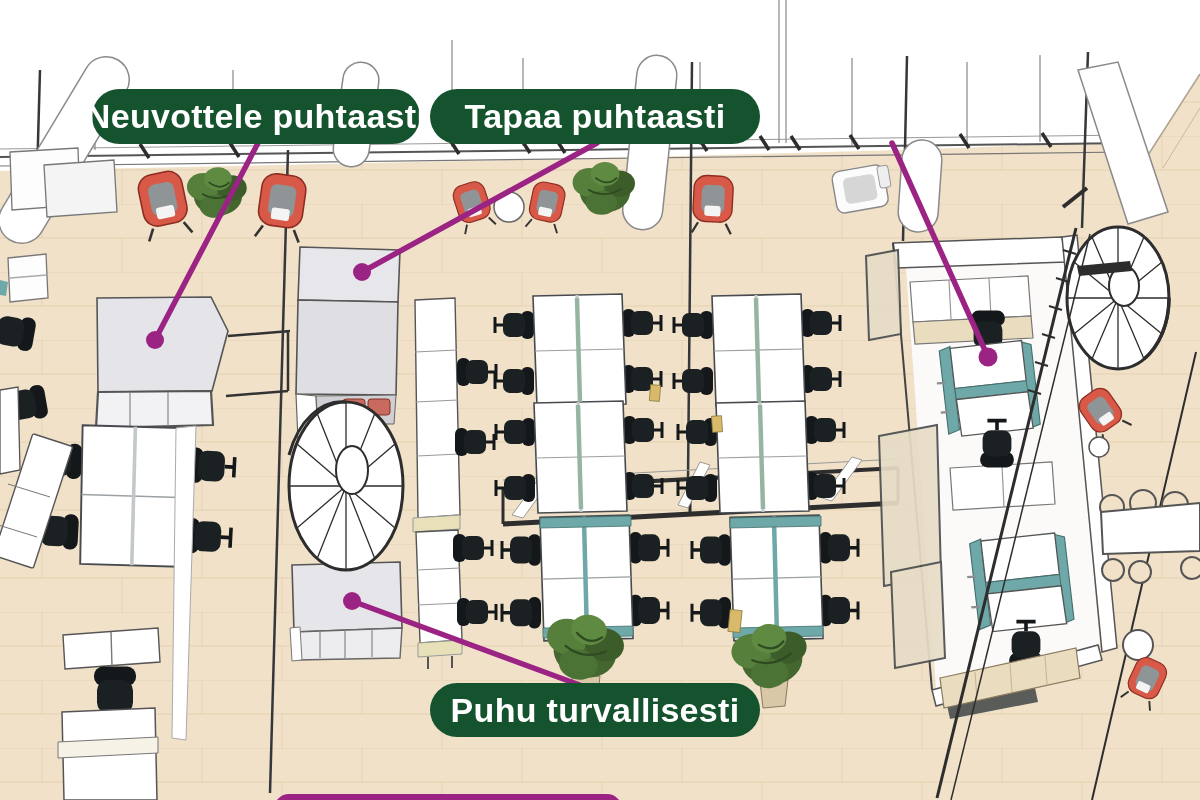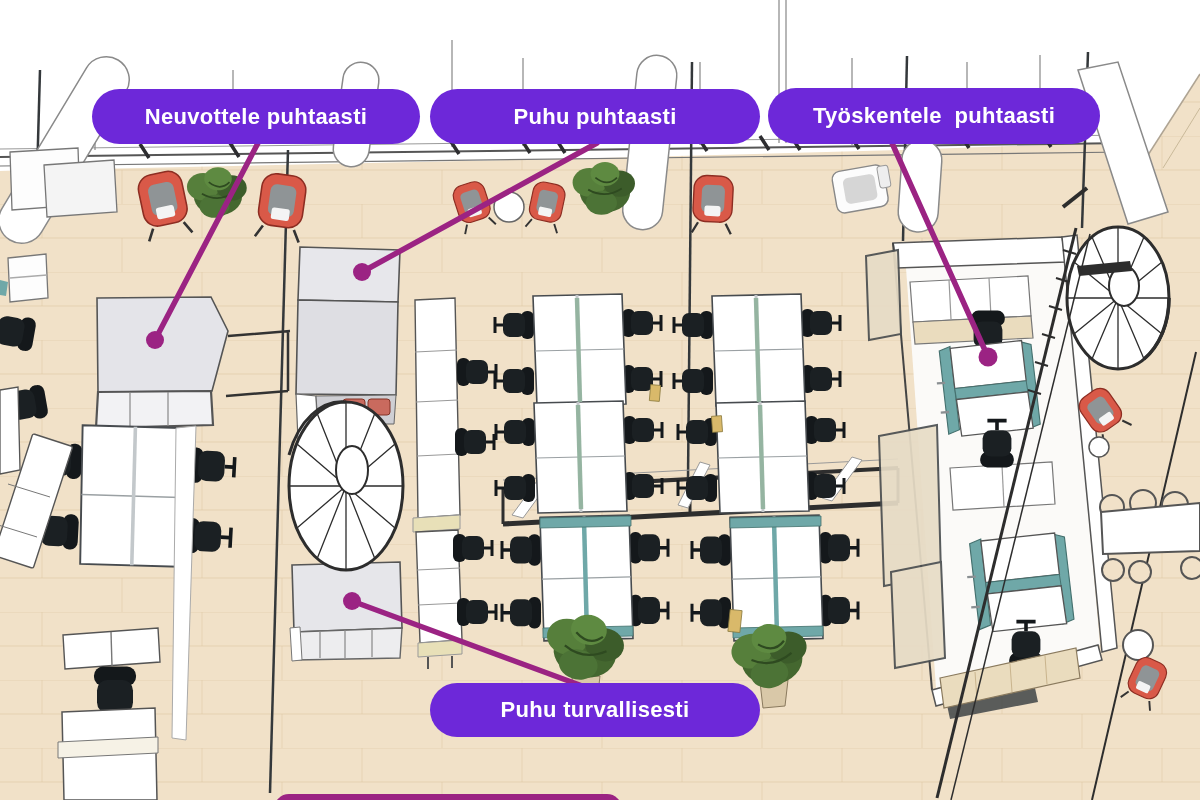--- a/index.html
+++ b/index.html
@@ -1,20 +1,20 @@
 <!DOCTYPE html>
 <html><head>
 <meta charset="utf-8">
 <style>
   html,body{margin:0;padding:0;background:#fff;}
   .stage{position:relative;width:1200px;height:800px;overflow:hidden;background:#fff;
          font-family:"Liberation Sans",sans-serif;}
   .scene{position:absolute;inset:0;}
-  .pill{position:absolute;background:#6d28d9;color:#FFFFFF;
-        font-weight:700;font-size:22px;letter-spacing:.3px;white-space:pre;
+  .pill{position:absolute;background:#14532d;color:#FFFFFF;
+        font-weight:700;font-size:34px;letter-spacing:.3px;white-space:pre;
         display:flex;align-items:center;justify-content:center;border-radius:28px;}
   .pill-partial{position:absolute;background:#9B2383;border-radius:20px;}
 </style>
 </head>
 <body>
 
 <div class="stage">
 
 <svg class="scene" width="1200" height="800" viewBox="0 0 1200 800">
   <defs>
@@ -320,18 +320,17 @@
   </g>
   <g fill="#9B2383">
     <circle cx="155" cy="340" r="9"></circle>
     <circle cx="362" cy="272" r="9"></circle>
     <circle cx="988" cy="357" r="9.5"></circle>
     <circle cx="352" cy="601" r="9"></circle>
   </g>
 </svg>
 
 <div class="pill" style="left:92px;top:89px;width:328px;height:55px">Neuvottele puhtaasti</div>
-<div class="pill" style="left:430px;top:89px;width:330px;height:55px">Puhu puhtaasti</div>
-<div class="pill" style="left:768px;top:88px;width:332px;height:56px">Työskentele  puhtaasti</div>
+<div class="pill" style="left:430px;top:89px;width:330px;height:55px">Tapaa puhtaasti</div>
 <div class="pill" style="left:430px;top:683px;width:330px;height:54px">Puhu turvallisesti</div>
 <div class="pill-partial" style="left:274px;top:794px;width:348px;height:30px"></div>
 
 </div>
 
 </body></html>

